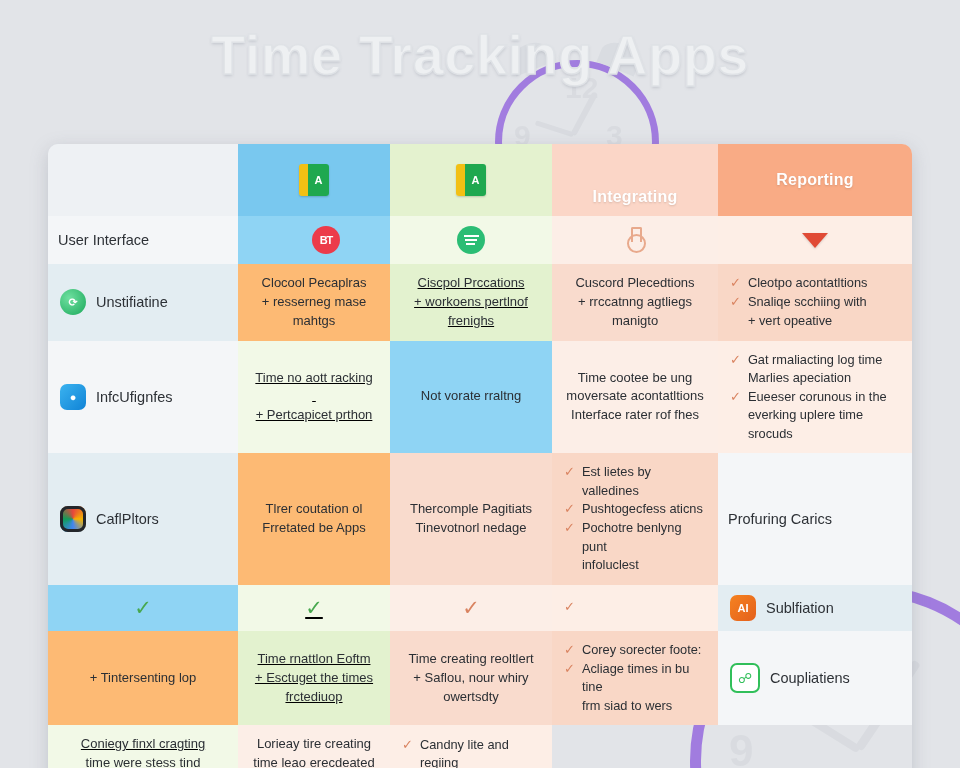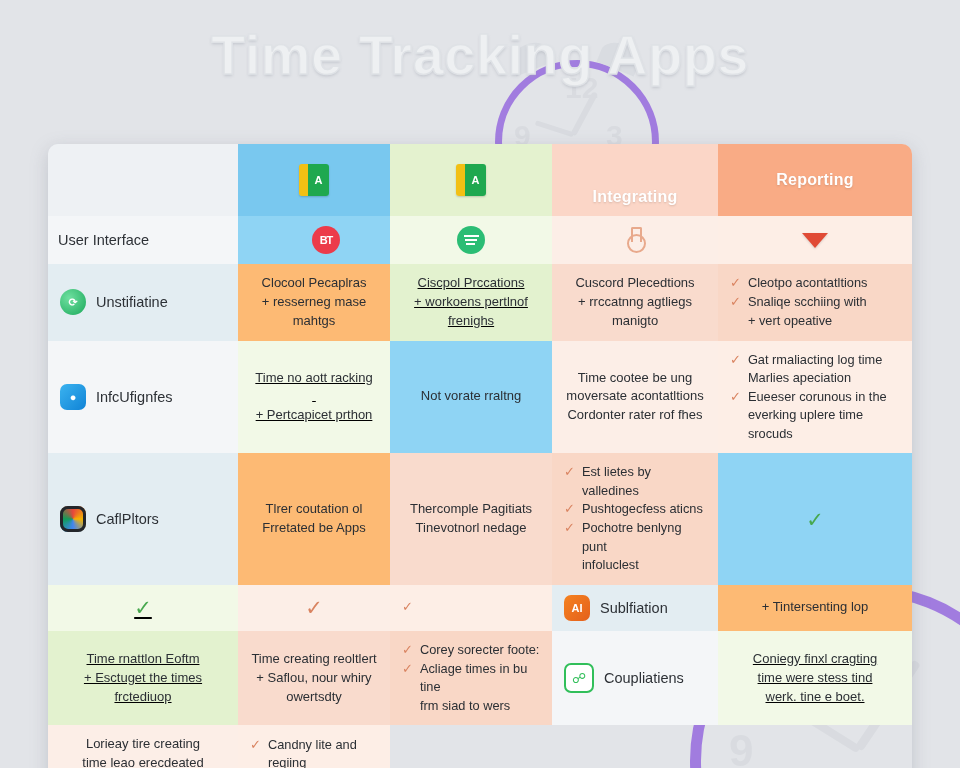--- a/index.html
+++ b/index.html
@@ -212,21 +212,21 @@
       <div class="txt">Time no aott racking</div>
       <div class="txt">&nbsp;</div>
       <div class="txt">+ Pertcapicet prthon</div>
     </div>
     <div class="cell c1 bodycell">
       <div class="txt">Not vorate rraltng</div>
     </div>
     <div class="cell c3 bodycell">
       <div class="txt">Time cootee be ung</div>
       <div class="txt">moversate acontatltions</div>
-      <div class="txt">Cordonter rater rof fhes</div>
+      <div class="txt">Interface rater rof fhes</div>
     </div>
     <div class="cell c4 bodycell">
       <div class="checkline">
         <span class="tick-ico">✓</span>
         <span>Gat rmaliacting log time<br>Marlies apeciation</span>
       </div>
       <div class="checkline">
         <span class="tick-ico">✓</span>
         <span>Eueeser corunous in the<br>everking uplere time<br>srocuds</span>
       </div>
@@ -249,20 +249,23 @@
         <span>Est lietes by valledines</span>
       </div>
       <div class="checkline">
         <span class="tick-ico">✓</span>
         <span>Pushtogecfess aticns</span>
       </div>
       <div class="checkline">
         <span class="tick-ico">✓</span>
         <span>Pochotre benlyng punt<br>infoluclest</span>
       </div>
+    </div>
+    <div class="cell c0 rowlab noicon">
+      <span>Profuring Carics</span>
     </div>
     <div class="cell c1 bodycell">
       <div class="bigcheck gcheck">✓</div>
     </div>
     <div class="cell c2 bodycell">
       <div class="bigcheck gcheck">✓</div>
     </div>
     <div class="cell c3 bodycell">
       <div class="bigcheck ocheck">✓</div>
     </div>

